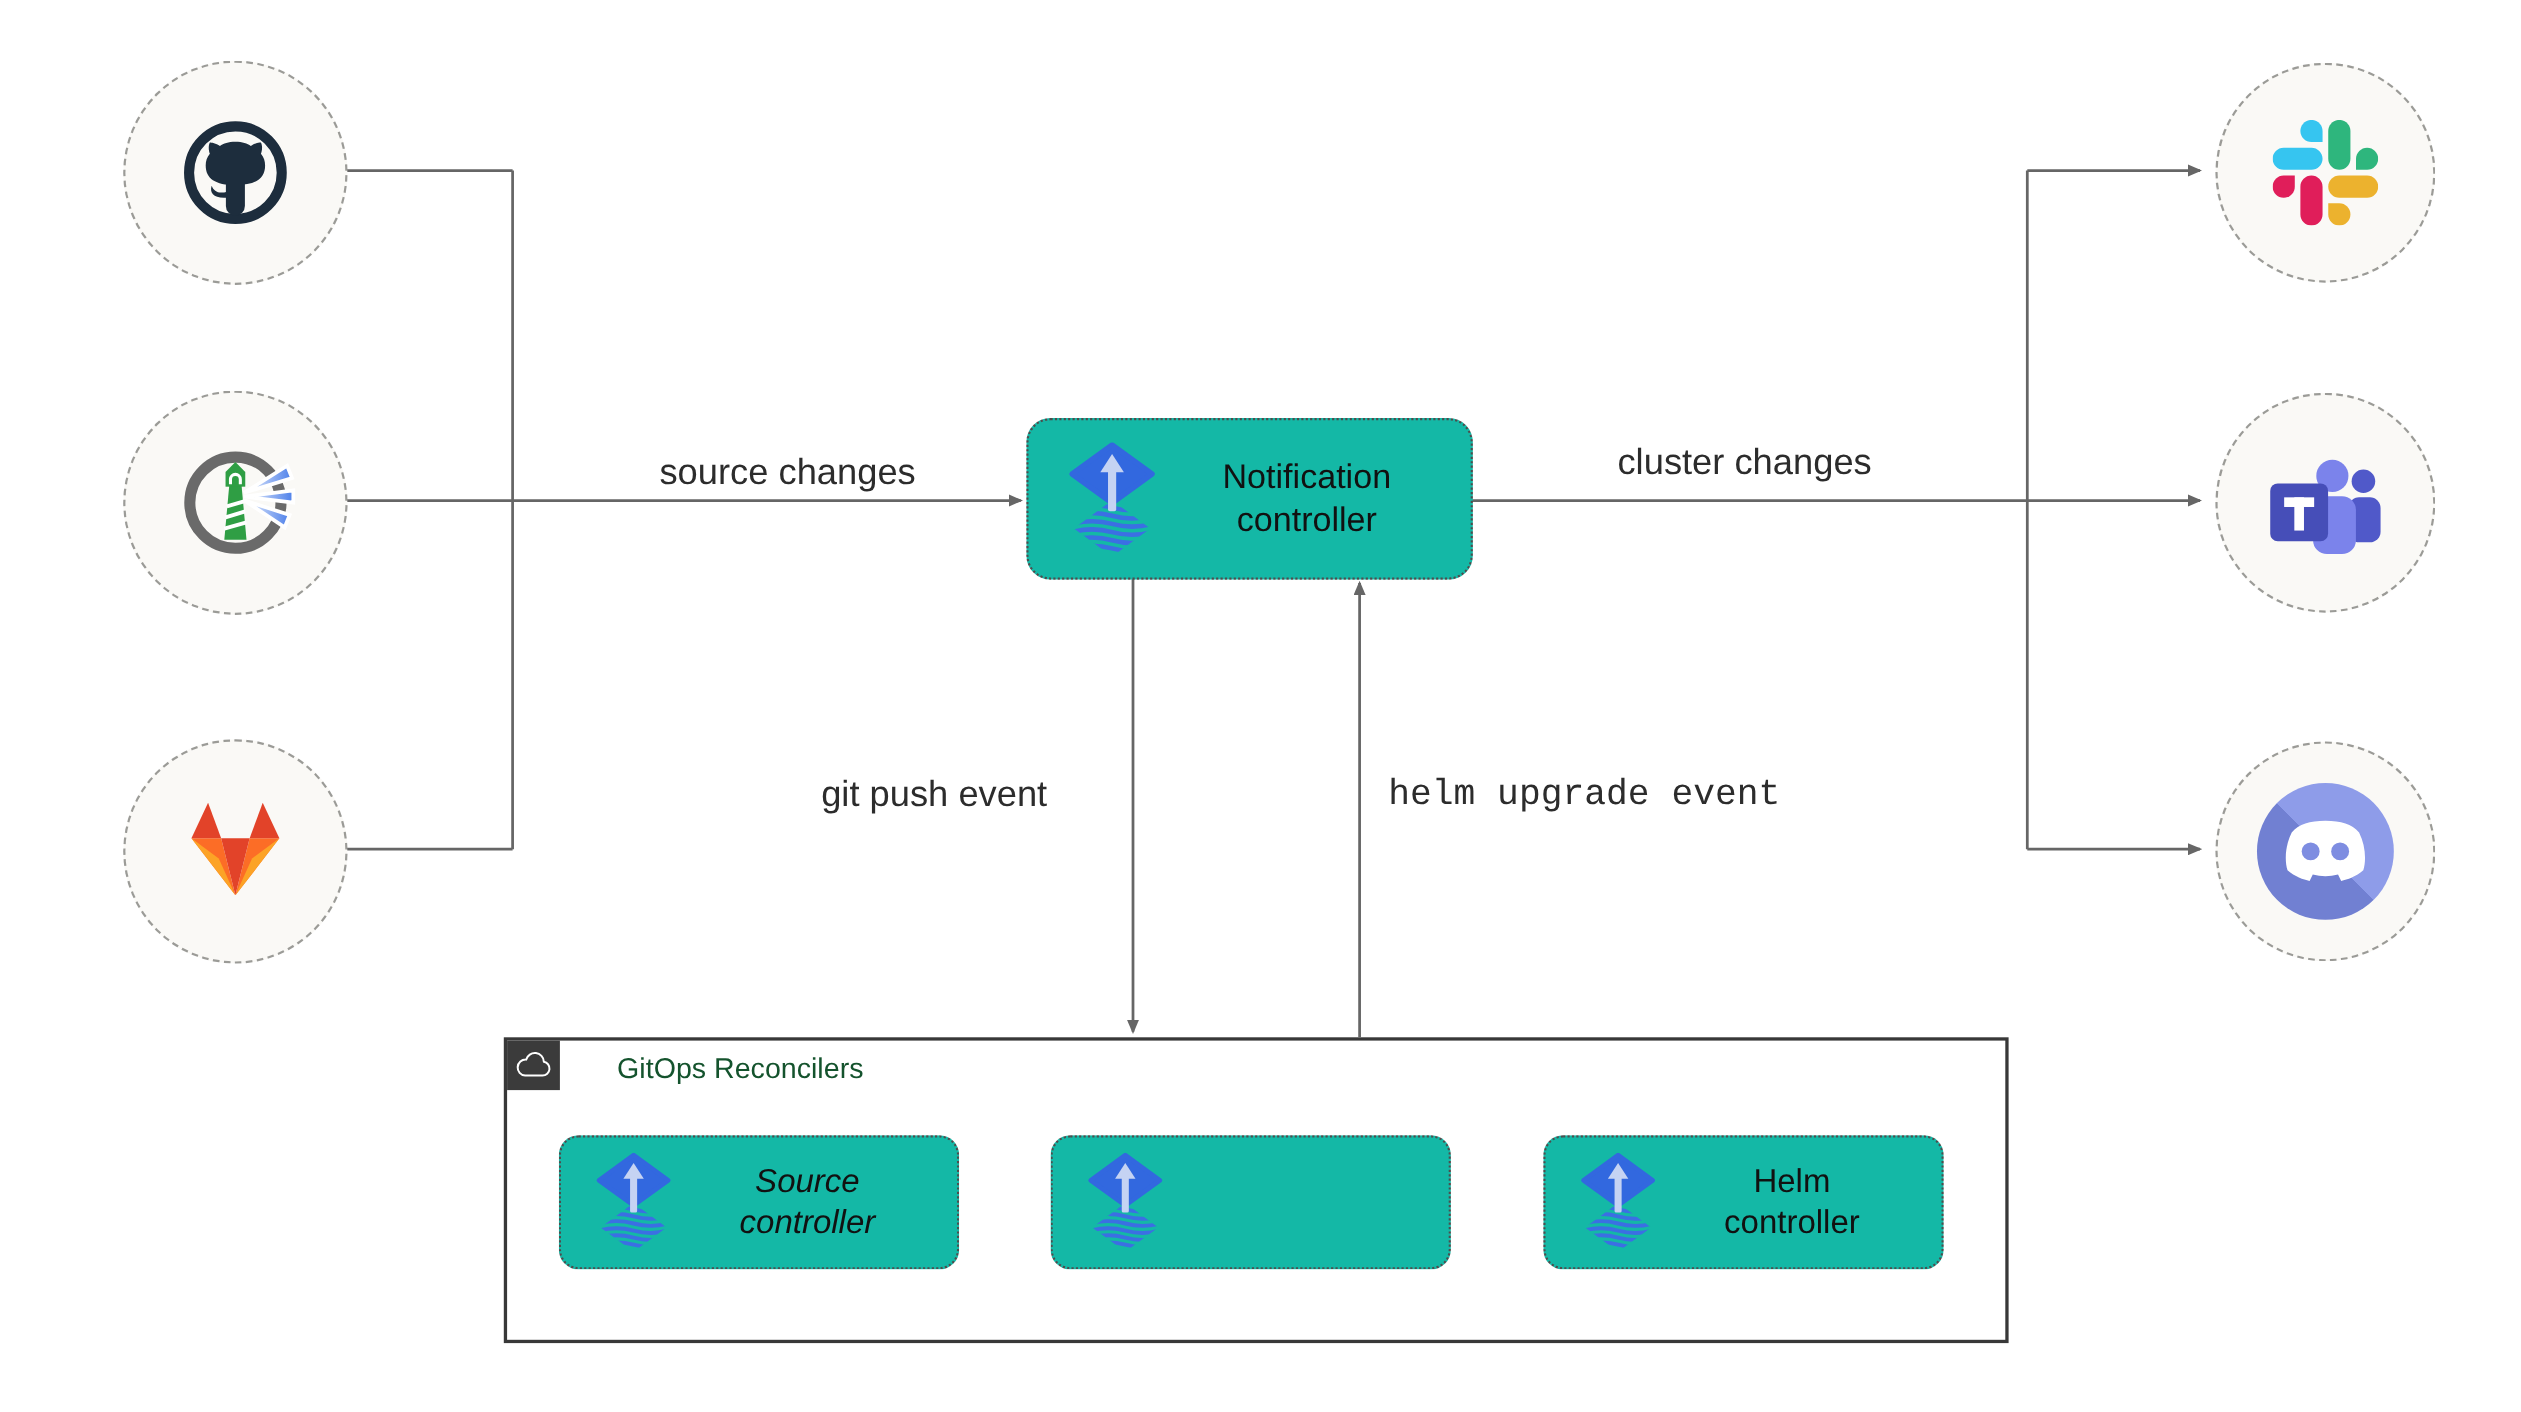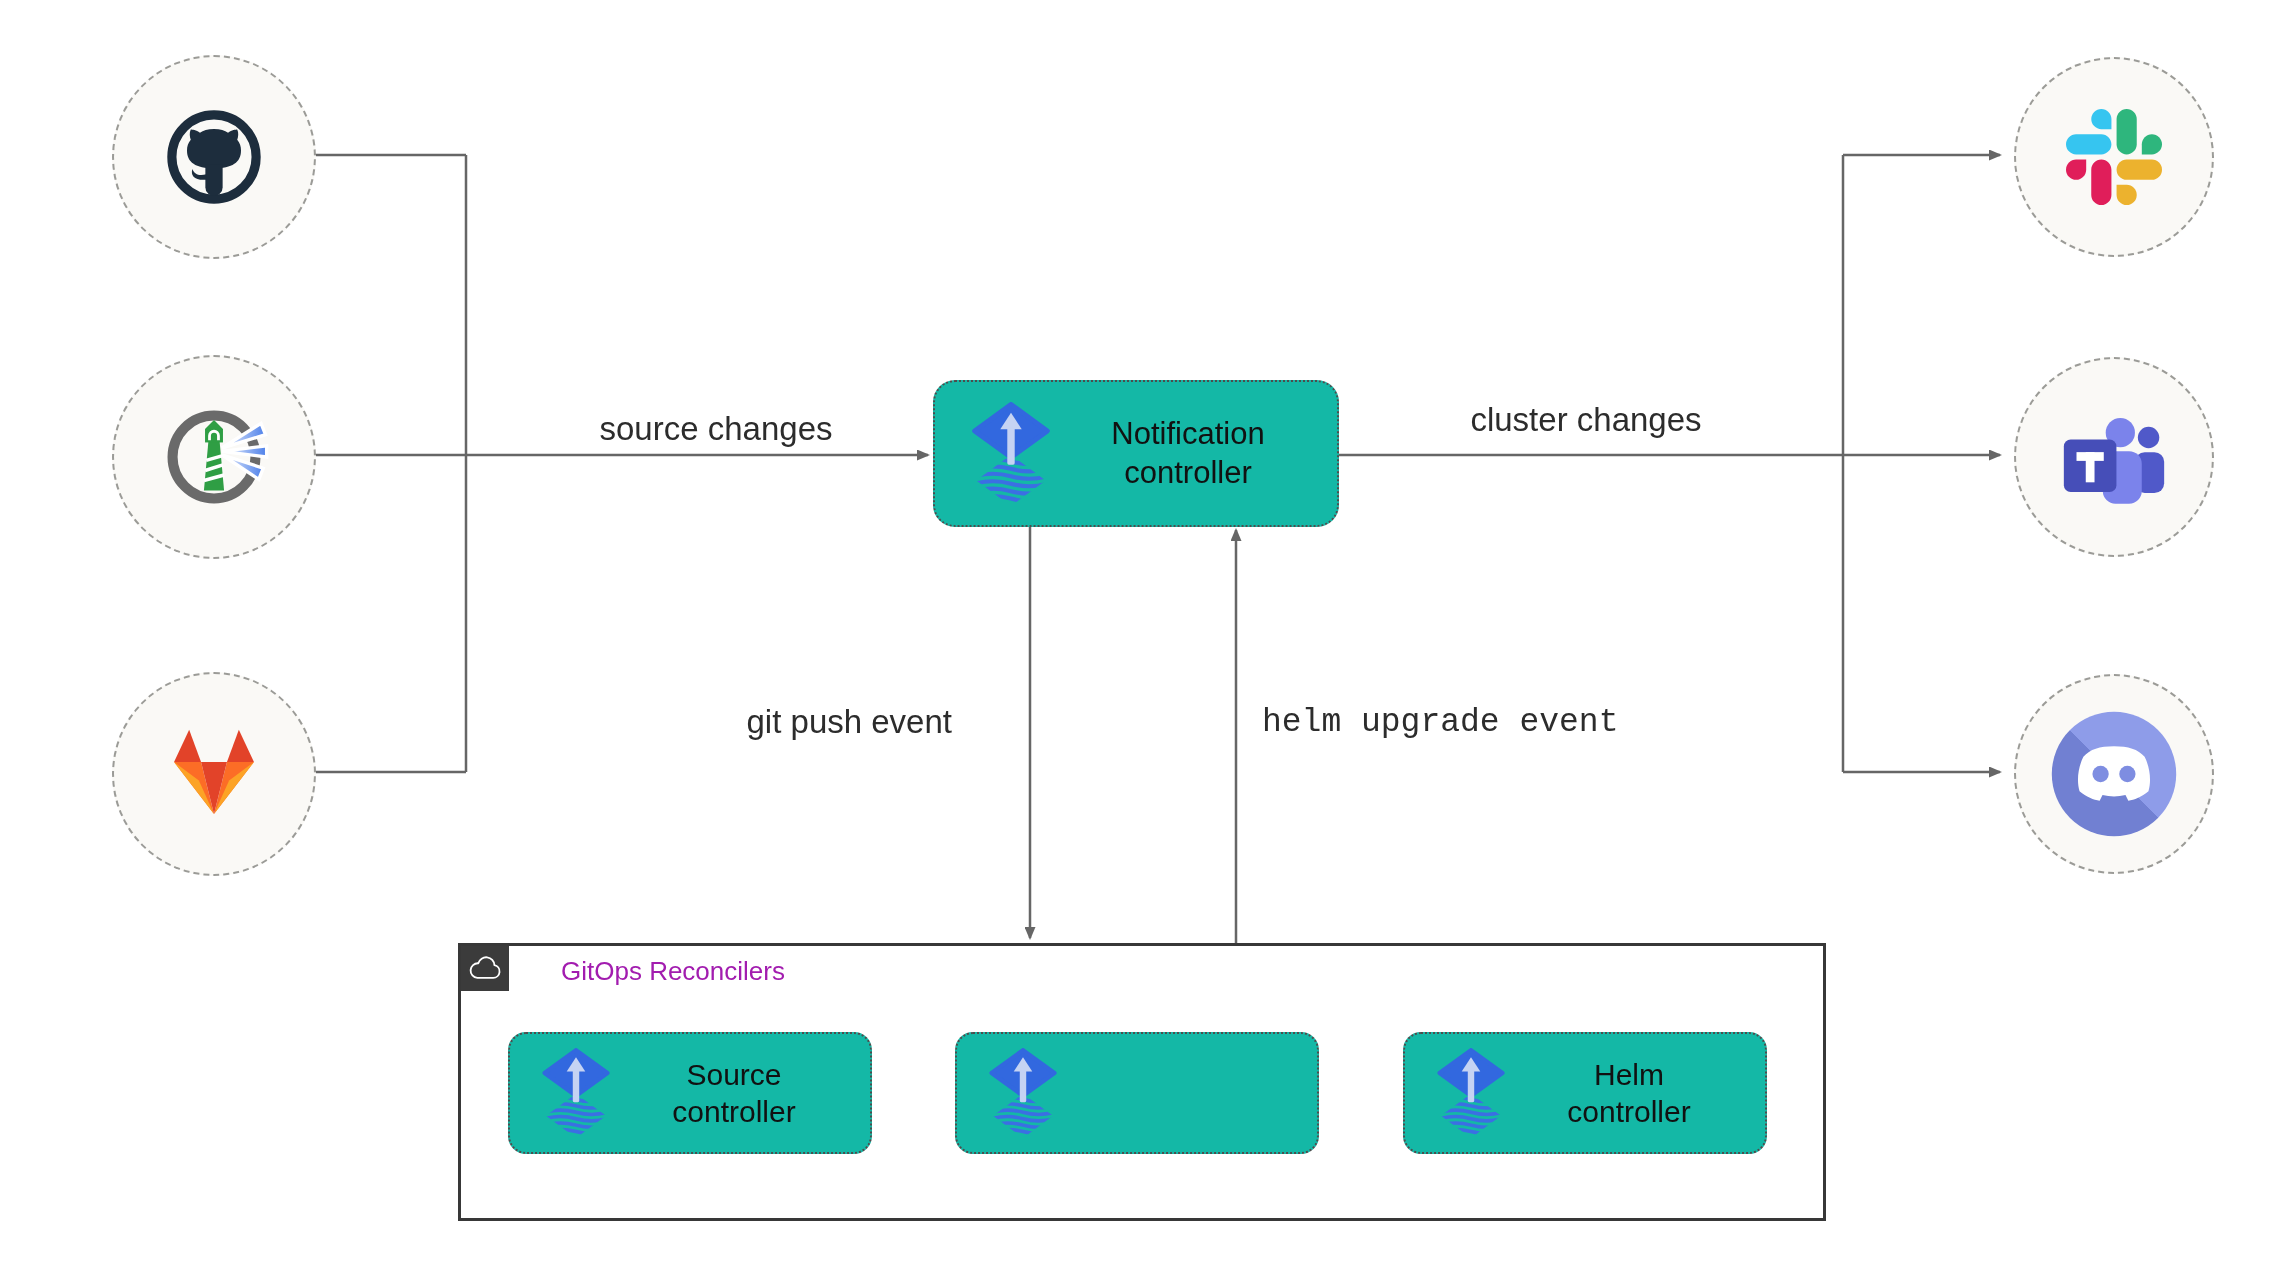--- a/index.html
+++ b/index.html
@@ -11,21 +11,21 @@
   .ctrl-box{position:absolute;border:2.5px dotted #4d4d4d;border-radius:22px;background:#14b8a6;
           display:flex;align-items:center;}
   .ctrl-box .flux{flex:0 0 auto;}
   .ctrl-box .lbl{flex:1 1 auto;text-align:center;font-size:31px;line-height:1.25;color:#111;padding-right:14px;}
   .small-box{border-radius:18px;}
   .small-box .lbl{font-size:30px;}
   .edge-label{position:absolute;font-size:33px;color:#2c2c2c;white-space:nowrap;text-align:right;}
   .big-box{position:absolute;left:458px;top:943px;width:1362px;height:272px;border:3px solid #383838;background:#fff;}
   .big-box-header{position:absolute;left:0;top:0;width:48px;height:45px;background:#3b3b3b;
           display:flex;align-items:center;justify-content:center;}
-  .big-box-title{position:absolute;left:100px;top:10px;font-size:26px;color:#a21caf;white-space:nowrap;}
+  .big-box-title{position:absolute;left:100px;top:10px;font-size:26px;color:#14532d;white-space:nowrap;}
 </style>
 </head>
 <body>
 
 <div class="canvas">
 
   <svg class="lines" width="2292" height="1284" viewBox="0 0 2292 1284">
     <defs>
       <marker id="arrow" markerWidth="13" markerHeight="11" refX="11" refY="5.5" orient="auto" markerUnits="userSpaceOnUse">
         <path d="M0 0 L13 5.5 L0 11 Z" fill="#666"></path>
@@ -183,21 +183,21 @@
         <path d="M6 72 Q 28 66 50 72 T 94 72"></path>
           <path d="M6 81 Q 28 75 50 81 T 94 81"></path>
         <path d="M6 90 Q 28 84 50 90 T 94 90"></path>
           <path d="M6 99 Q 28 93 50 99 T 94 99"></path>
         <path d="M6 108 Q 28 102 50 108 T 94 108"></path>
           <path d="M6 117 Q 28 111 50 117 T 94 117"></path>
       </g>
       <rect x="45.5" y="30" width="9" height="46" rx="2" fill="#c5d3f3"></rect>
       <polygon points="50,13 63,33 37,33" fill="#c5d3f3"></polygon>
     </svg>
-    <div class="lbl" style="max-width:185px;margin:12px auto;">Source controller</div>
+    <div class="lbl" style="max-width:185px;margin:12px auto;font-style:italic;">Source controller</div>
   </div>
 
   <div class="ctrl-box small-box" style="left:955px;top:1032px;width:360px;height:118px;">
     <svg class="flux" width="72" height="90" viewBox="0 0 100 126" style="margin-left:30px;">
       <defs>
           <clipPath id="fluxClip2">
             <path d="M50 64 L92 95 L50 126 L8 95 Z"></path>
           </clipPath>
         </defs>
       <path d="M50 3 L94 35 L50 67 L6 35 Z" fill="#3268df" stroke="#3268df" stroke-width="6" stroke-linejoin="round"></path>

